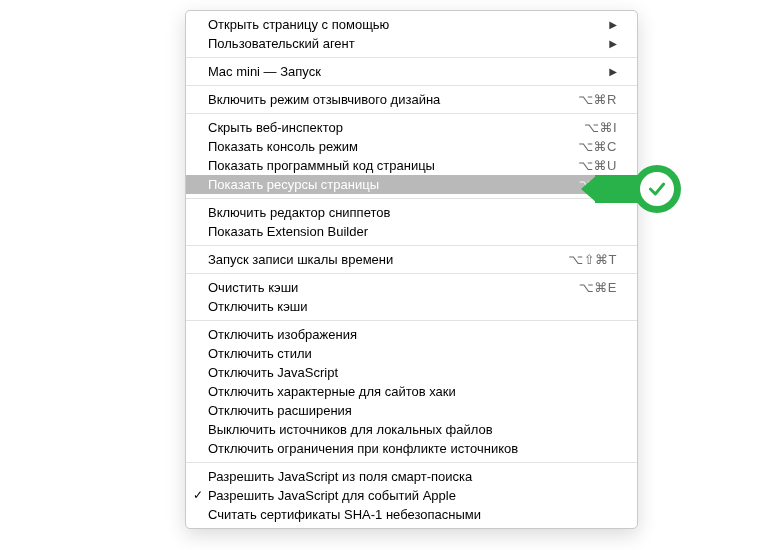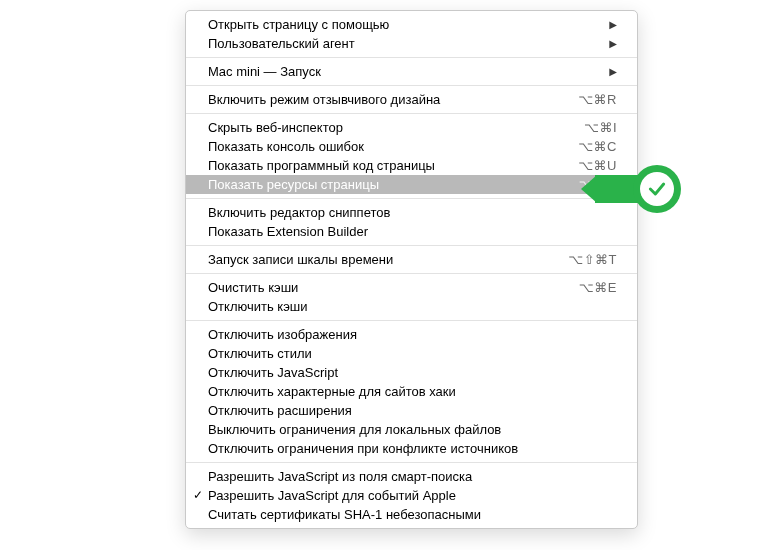--- a/index.html
+++ b/index.html
@@ -130,21 +130,21 @@
     <div class="menu-item">
       <span class="label">Включить режим отзывчивого дизайна</span>
       <span class="shortcut">⌥⌘R</span>
     </div>
     <div class="sep"></div>
     <div class="menu-item">
       <span class="label">Скрыть веб-инспектор</span>
       <span class="shortcut">⌥⌘I</span>
     </div>
     <div class="menu-item">
-      <span class="label">Показать консоль ошибок</span>
+      <span class="label">Показать консоль режим</span>
       <span class="shortcut">⌥⌘C</span>
     </div>
     <div class="menu-item">
       <span class="label">Показать программный код страницы</span>
       <span class="shortcut">⌥⌘U</span>
     </div>
     <div class="menu-item highlight">
       <span class="label">Показать ресурсы страницы</span>
       <span class="shortcut">⌥⌘A</span>
     </div>
@@ -178,21 +178,21 @@
     <div class="menu-item">
       <span class="label">Отключить JavaScript</span>
     </div>
     <div class="menu-item">
       <span class="label">Отключить характерные для сайтов хаки</span>
     </div>
     <div class="menu-item">
       <span class="label">Отключить расширения</span>
     </div>
     <div class="menu-item">
-      <span class="label">Выключить ограничения для локальных файлов</span>
+      <span class="label">Выключить источников для локальных файлов</span>
     </div>
     <div class="menu-item">
       <span class="label">Отключить ограничения при конфликте источников</span>
     </div>
     <div class="sep"></div>
     <div class="menu-item">
       <span class="label">Разрешить JavaScript из поля смарт-поиска</span>
     </div>
     <div class="menu-item">
       <span class="check">✓</span>

